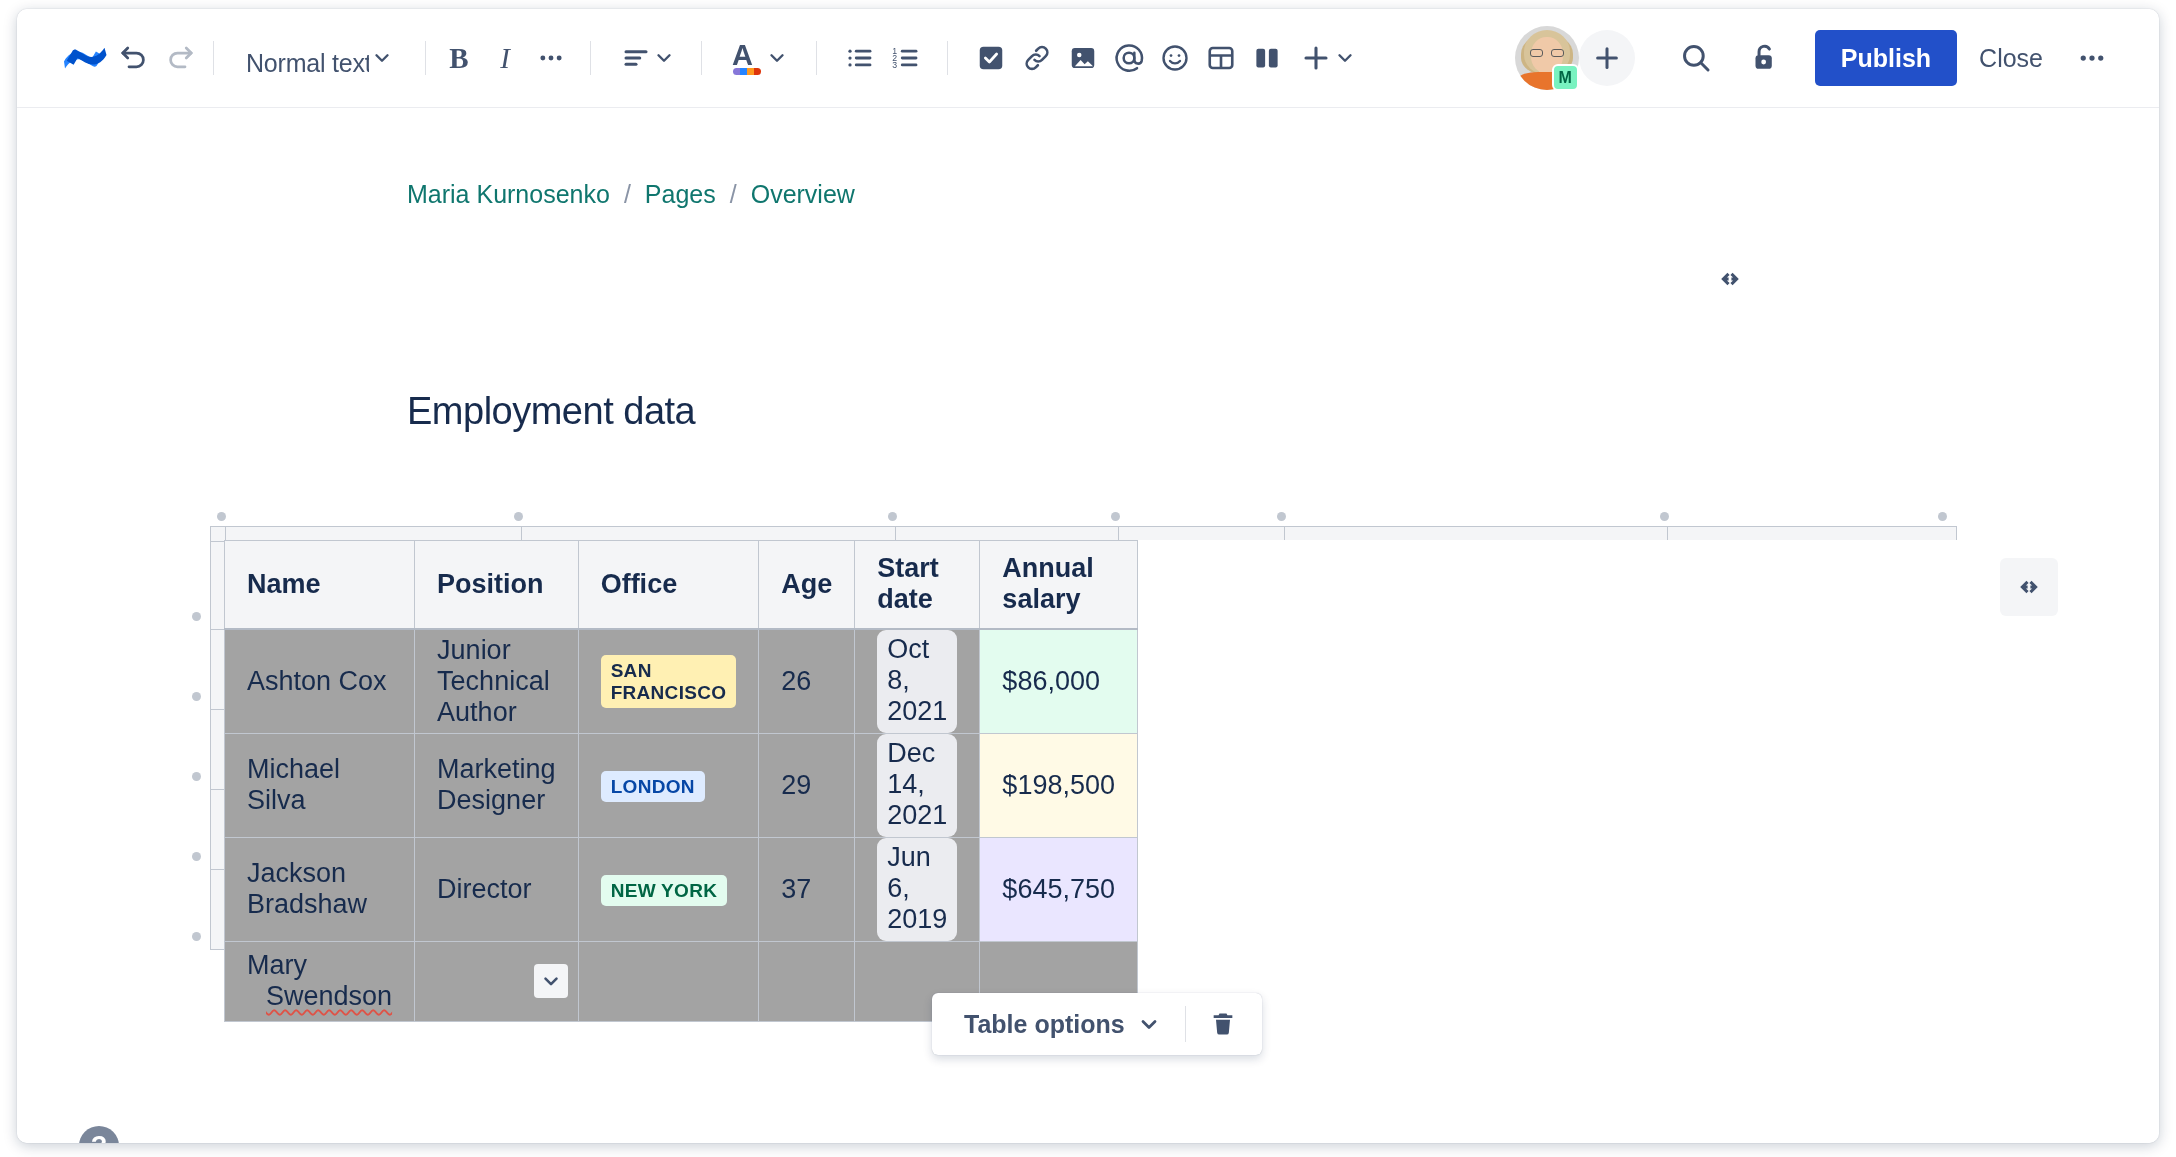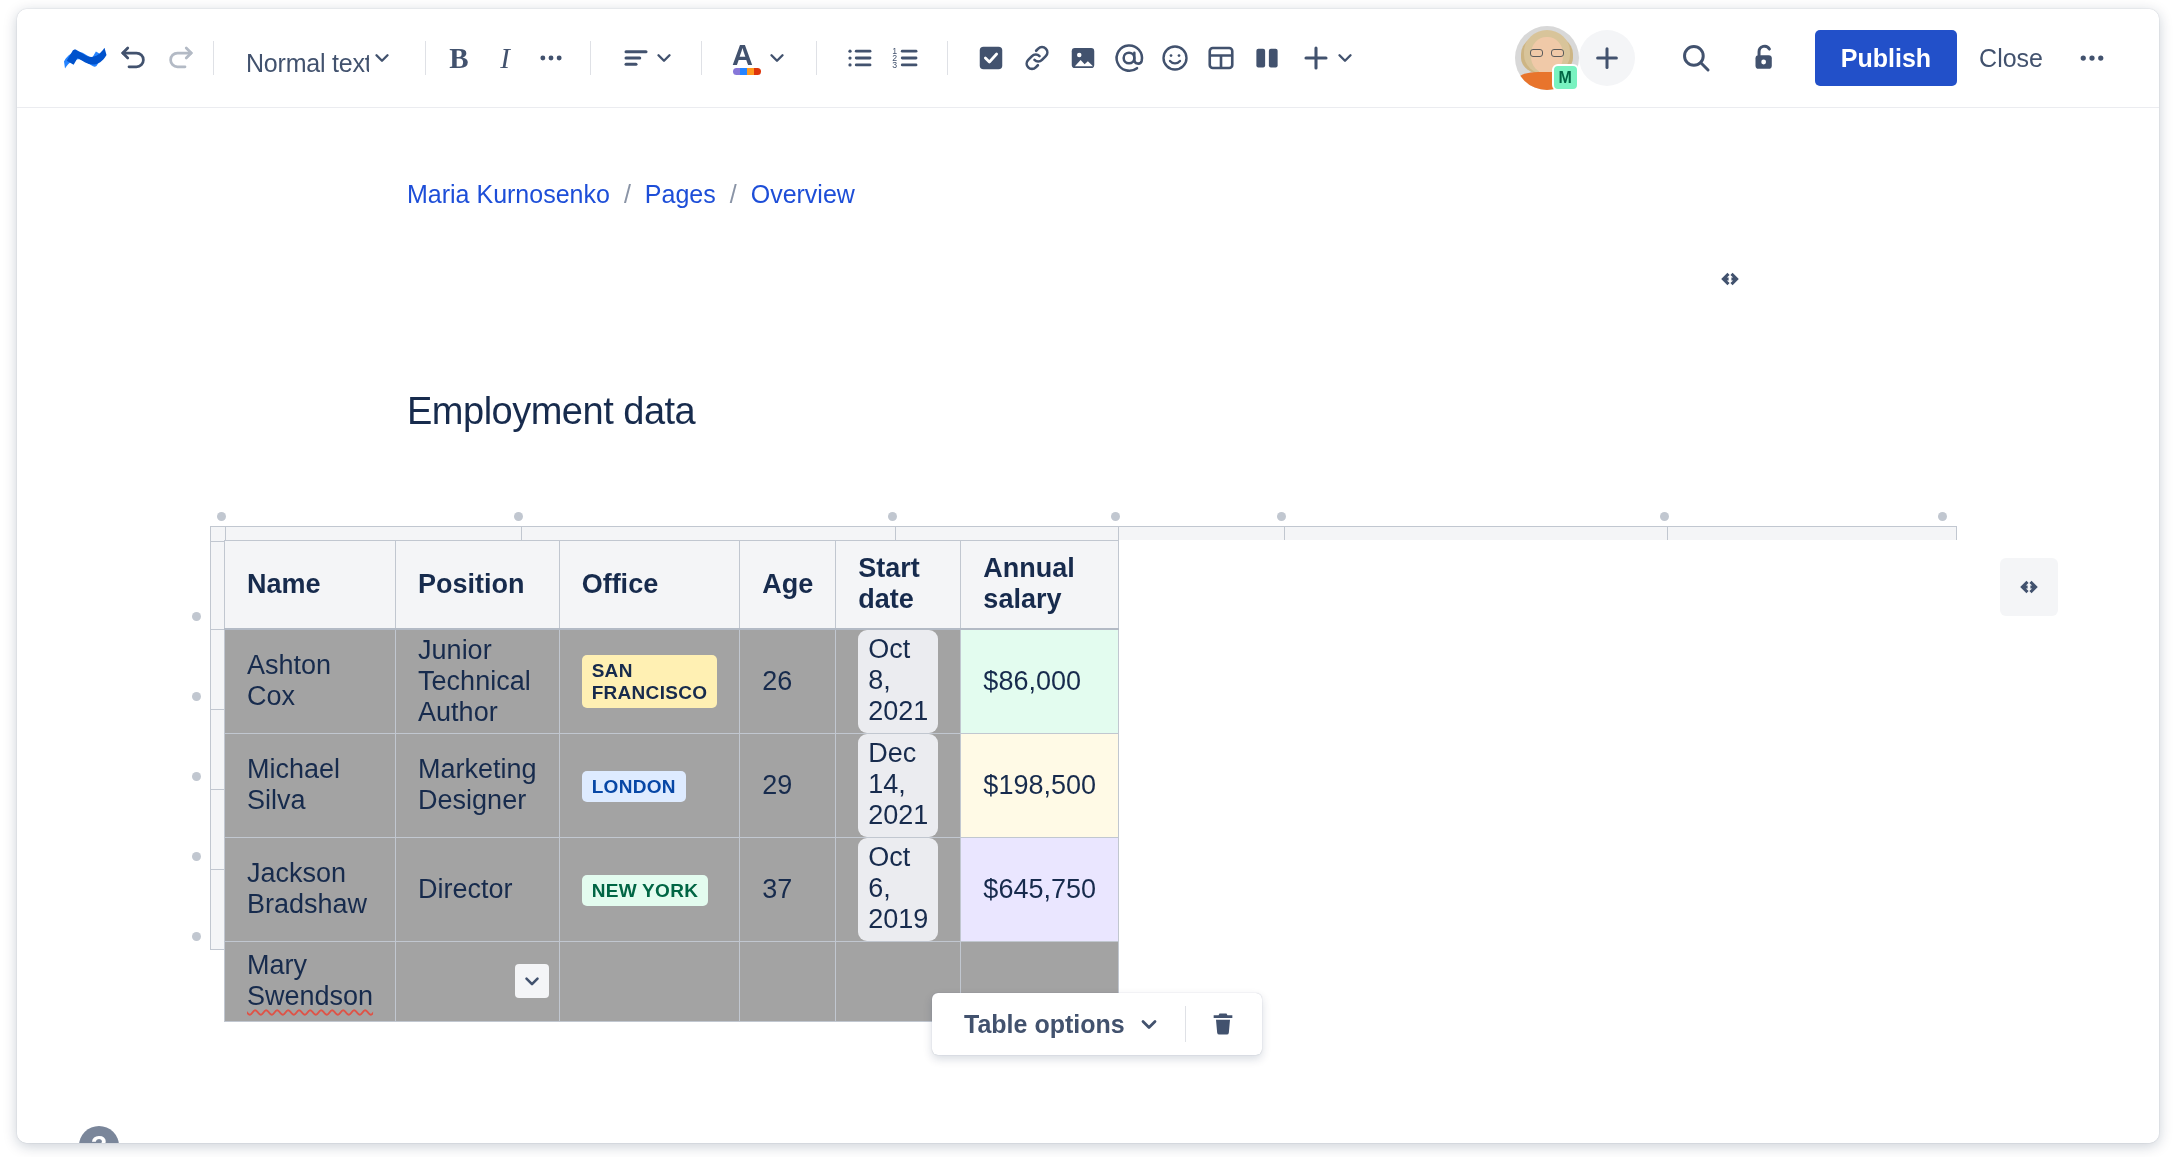--- a/index.html
+++ b/index.html
@@ -89,21 +89,21 @@
   }
   .more-btn { margin-right: 40px; }
 
   
   .page-body { position: absolute; left:0; top: 99px; width: 2142px; height: 1035px; overflow: hidden; background:#fff; }
 
   .breadcrumb-row {
     position: absolute; left: 390px; top: 72px;
     display: flex; align-items: center; gap: 0;
   }
-  .crumb { font-size: 25px; color: #1d4ed8; cursor: pointer; }
+  .crumb { font-size: 25px; color: #0f766e; cursor: pointer; }
   .crumb-sep { font-size: 25px; color: #8a94a6; margin: 0 14px; }
 
   .width-toggle-top {
     position: absolute; left: 1690px; top: 172px;
     width: 46px; height: 46px; display:flex; align-items:center; justify-content:center;
     border-radius: 4px; cursor: pointer; color: #42526e;
     transform: translateY(-24px);
   }
 
   .page-title {
@@ -182,20 +182,21 @@
   }
   .bg-green  { background: #e3fcef; }
   .bg-yellow { background: #fffae6; }
   .bg-purple { background: #eae6ff; }
   .spell-err {
     text-decoration: underline;
     text-decoration-style: wavy;
     text-decoration-color: #de5347;
     text-decoration-thickness: 2px;
     text-underline-offset: 4px;
+    margin-left: 19px;
   }
   .cell-menu-btn {
     position: absolute; right: 10px; top: 50%; transform: translateY(-50%);
     width: 34px; height: 34px; border-radius: 4px;
     background: #f4f5f7; color: #42526e;
     display: flex; align-items: center; justify-content: center;
     cursor: pointer;
   }
   .table-expand-btn {
     position: absolute; left: 1790px; top: 32px;
@@ -564,21 +565,21 @@
               <td class="bg-yellow">$198,500</td>
             </tr>
             <tr>
               <td>Jackson Bradshaw</td>
               <td>Director</td>
               <td>
                 <span class="cell-lozenge lz-green">NEW YORK</span>
               </td>
               <td>37</td>
               <td>
-                <span class="date-chip">Oct 6, 2019</span>
+                <span class="date-chip">Jun 6, 2019</span>
               </td>
               <td class="bg-purple">$645,750</td>
             </tr>
             <tr>
               <td><span>Mary </span><span class="spell-err">Swendson</span></td>
               <td>
                 <span></span>
                 <span class="cell-menu-btn">
                   <svg width="22" height="22" viewBox="0 0 24 24" fill="none" stroke="#42526e" stroke-width="2.8" stroke-linecap="round" stroke-linejoin="round">
                       <polyline points="6,9.5 12,15.5 18,9.5"></polyline>

